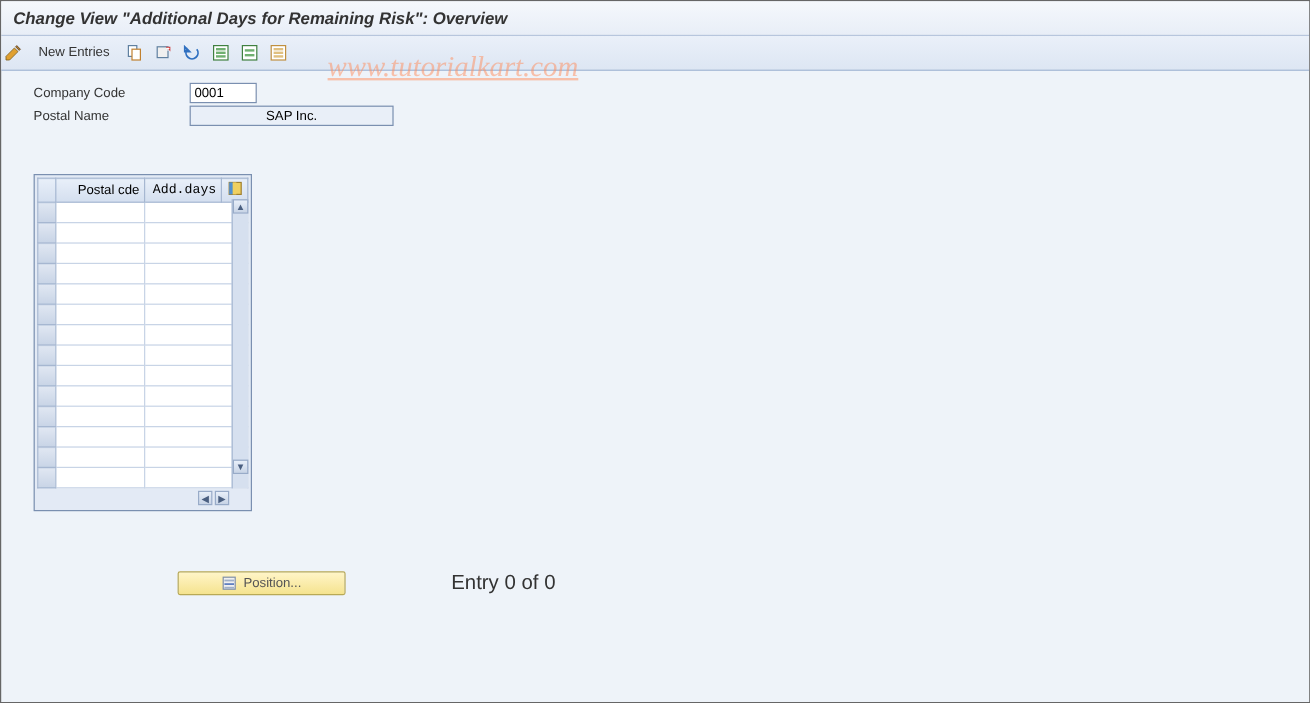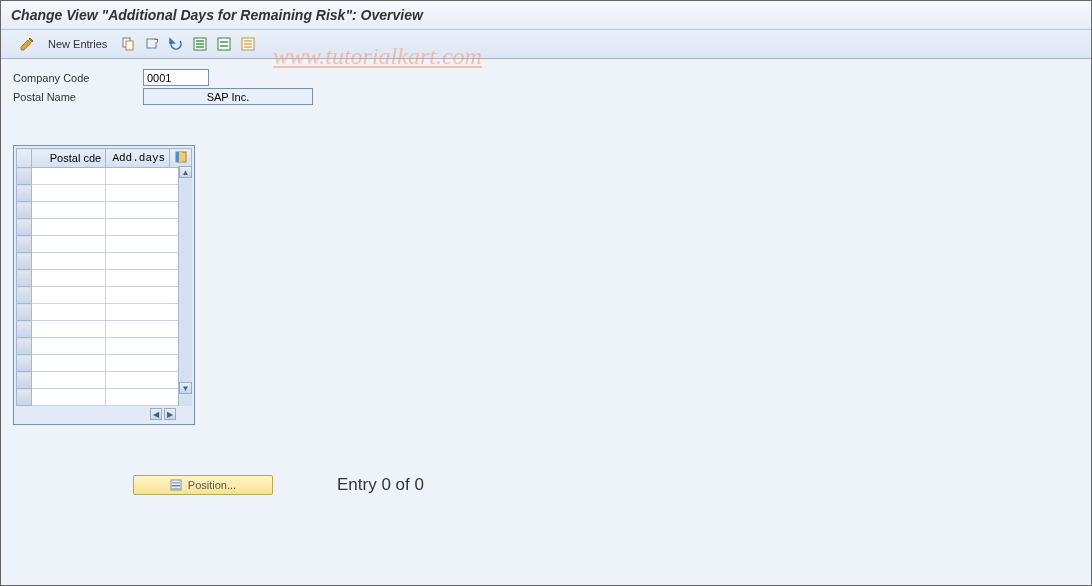--- a/index.html
+++ b/index.html
@@ -19,21 +19,21 @@
   border-bottom: 1px solid #b7c6dd;
 }
 .title-bar h1 {
   font-size: 14px;
   font-style: italic;
   font-weight: bold;
   color: #333;
 }
 .toolbar {
   background: linear-gradient(#eaf0f9, #dde6f3);
-  padding: 4px 16px;
+  padding: 4px 0;
   border-bottom: 1px solid #9fb4d3;
   display: flex;
   align-items: center;
   gap: 4px;
 }
 .tb-btn {
   width: 20px;
   height: 20px;
   display: inline-flex;
   align-items: center;
@@ -44,40 +44,40 @@
 }
 .tb-text-btn {
   padding: 2px 6px;
   font-size: 11px;
   color: #333;
   cursor: pointer;
   border: 1px solid transparent;
   border-radius: 2px;
 }
 .content {
-  padding: 10px 12px;
+  padding: 10px 27px;
 }
 .field-row {
   display: flex;
   align-items: center;
   margin-bottom: 2px;
 }
 .field-label {
   width: 130px;
   font-size: 11px;
   color: #333;
 }
 .field-input {
   font-size: 11px;
   padding: 1px 3px;
   border: 1px solid #7a8fb0;
   background: #fff;
   height: 17px;
 }
-.field-input.w-code { width: 66px; text-align: left; }
+.field-input.w-code { width: 56px; text-align: left; }
 .field-input.w-name { width: 170px; background: #e9eff8; text-align: center; }
 .table-area {
   margin-top: 40px;
   width: 182px;
   border: 1px solid #7a8fb0;
   background: #e3eaf5;
   padding: 2px;
 }
 .table-wrap {
   position: relative;
@@ -153,21 +153,21 @@
   align-items: center;
   justify-content: center;
   font-size: 8px;
   color: #4a5f80;
   cursor: pointer;
 }
 .footer-row {
   margin-top: 50px;
   display: flex;
   align-items: flex-end;
-  gap: 64px;
+  gap: 88px;
   padding-left: 120px;
 }
 .position-btn {
   width: 140px;
   height: 20px;
   background: linear-gradient(#fff5c8, #f5e38f);
   border: 1px solid #b8a956;
   display: flex;
   align-items: center;
   justify-content: center;

